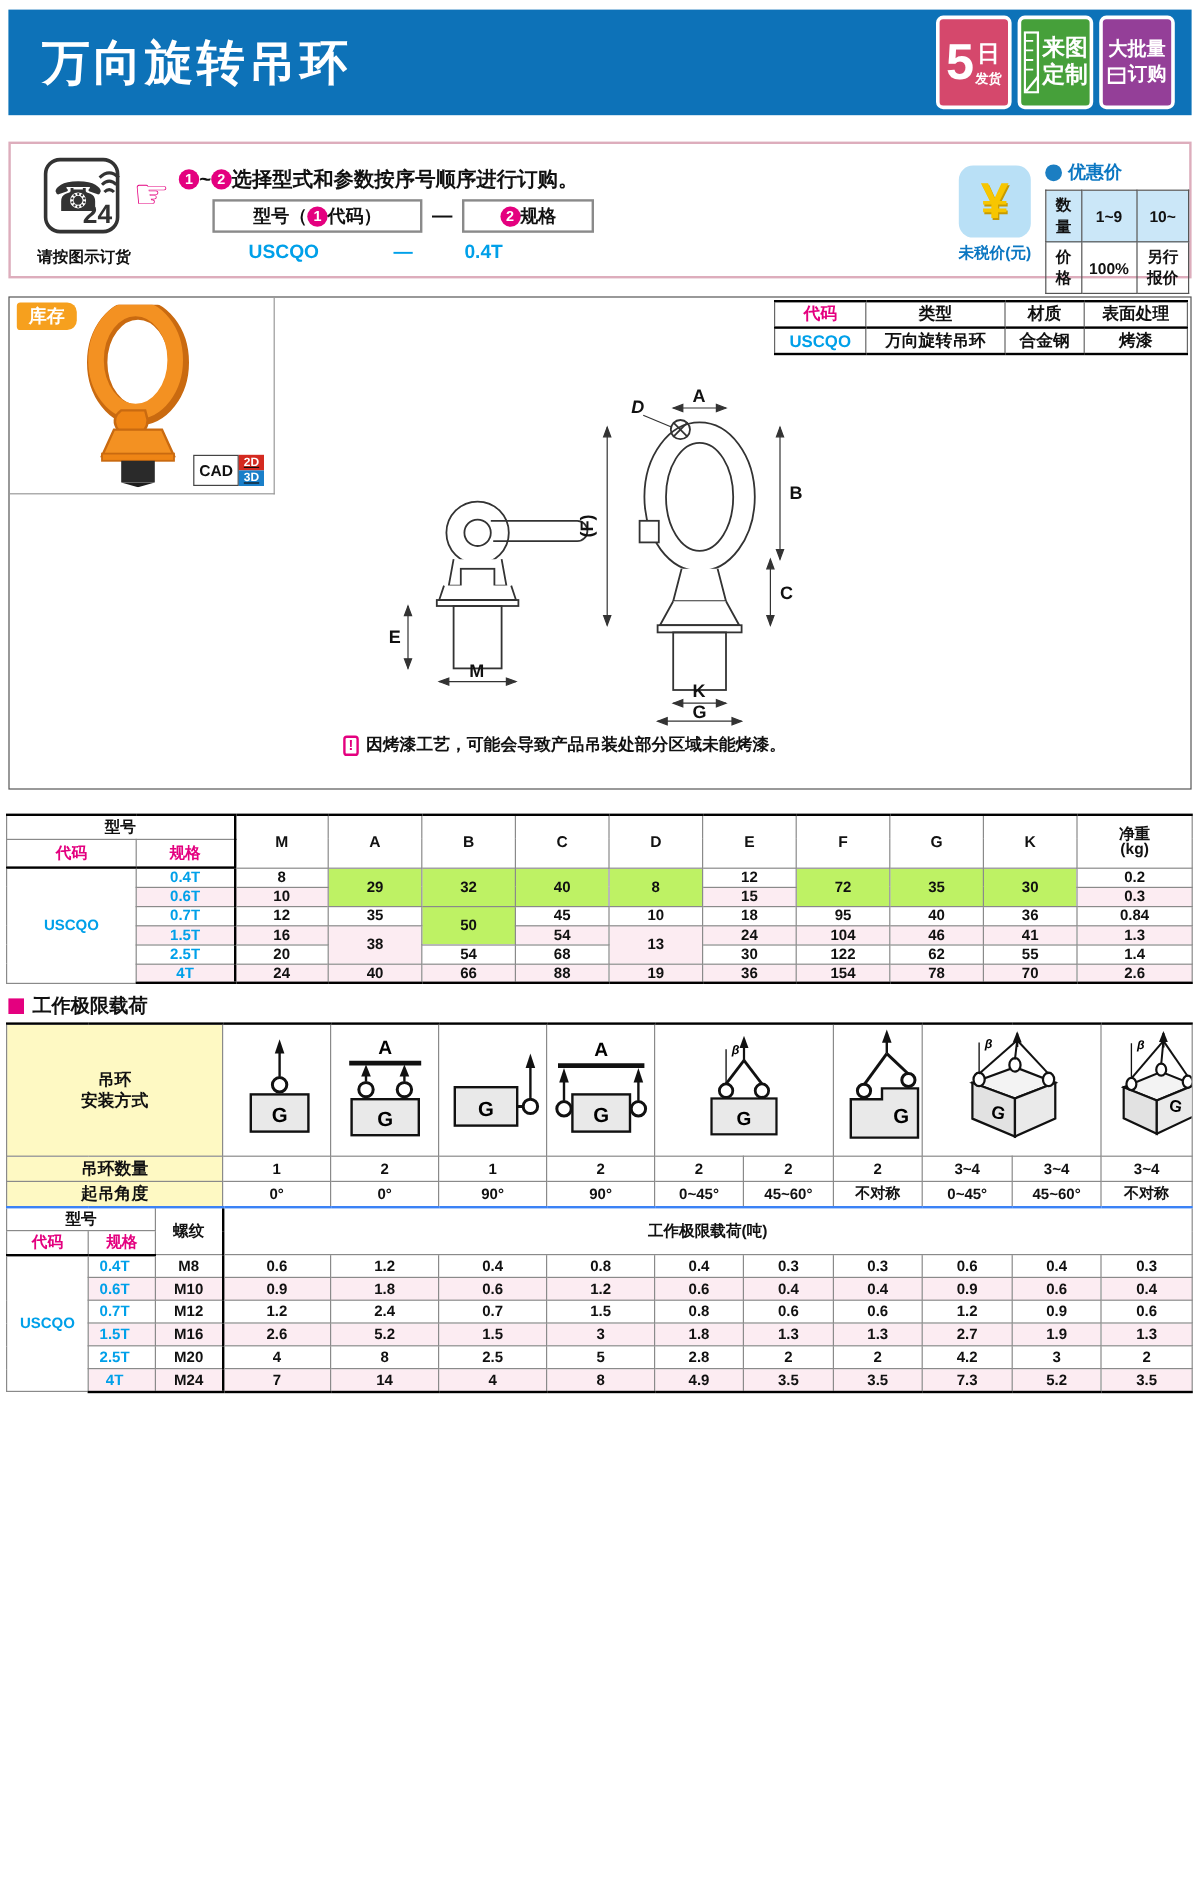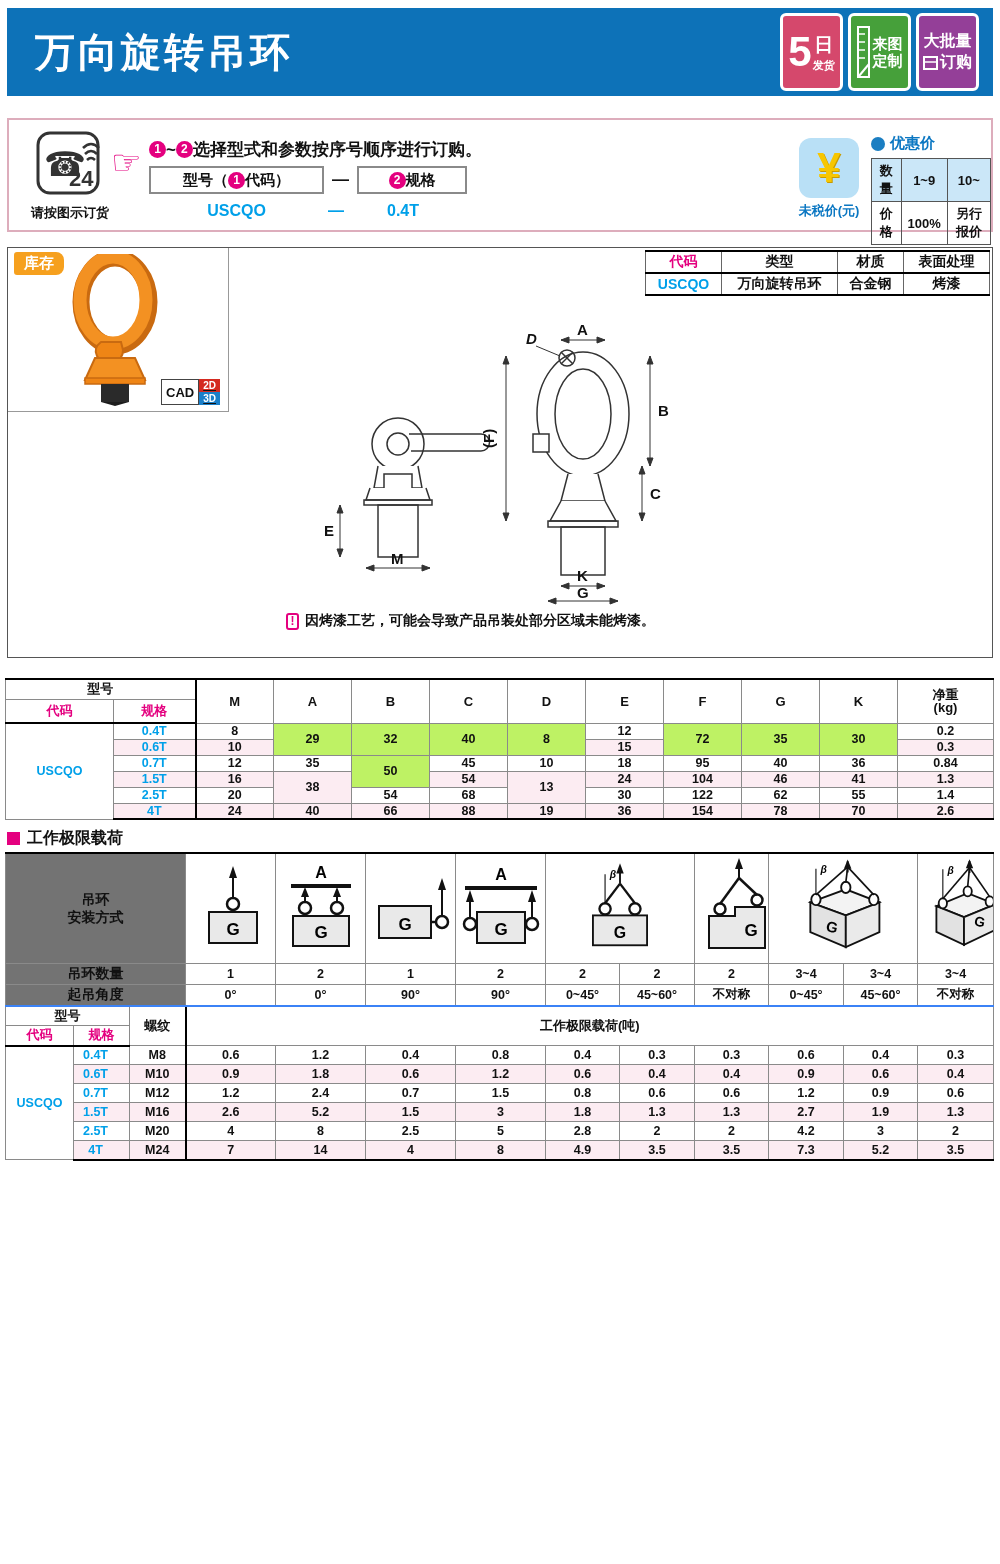--- a/index.html
+++ b/index.html
@@ -15,38 +15,38 @@
   .top-bar h1{ color:#fff; font-size:40px; font-weight:800; letter-spacing:3px; padding-left:28px; }
   .badges{ margin-left:auto; display:flex; gap:5px; padding-right:14px; }
   .badge{ width:63px; height:78px; border:3px solid #fff; border-radius:6px; color:#fff;
     display:flex; align-items:center; justify-content:center; flex-direction:column; }
   .badge.red{ background:#d5486c; flex-direction:row; gap:1px;}
   .badge.red .big{ font-size:42px; font-weight:800; line-height:0.9; }
   .badge.red .col{ display:flex; flex-direction:column; align-items:center; }
   .badge.red .col .d{ font-size:19px; font-weight:800; }
   .badge.red .col .s{ font-size:11px; font-weight:800; }
   .badge.green{ background:#46a03a; flex-direction:row; gap:3px; }
-  .badge.green .txt{ font-size:15px; font-weight:800; line-height:1.15; }
+  .badge.green .txt{ font-size:19px; font-weight:800; line-height:1.15; }
   .badge.purple{ background:#943f98; }
   .badge.purple .l1{ font-size:16px; font-weight:800; }
   .badge.purple .row{ display:flex; align-items:center; gap:2px; }
   .badge.purple .l2{ font-size:16px; font-weight:800; }
   
   .order{ position:absolute; left:7px; top:118px; width:986px; height:114px;
     border:2px solid #ddadbc; background:#fff; }
   .phone-wrap{ position:absolute; left:18px; top:10px; width:86px; text-align:center; }
   .phone-note{ font-size:13px; font-weight:800; margin-top:2px; }
   .hand{ position:absolute; left:102px; top:22px; font-size:34px; color:#e4007f; }
   .instr{ position:absolute; left:140px; top:18px; font-size:17px; font-weight:800; }
   .cnum{ display:inline-block; width:17px; height:17px; line-height:17px; border-radius:50%;
     background:#e4007f; color:#fff; font-size:12px; text-align:center; font-weight:800; vertical-align:2px;}
   .fbox-row{ position:absolute; left:140px; top:46px; display:flex; align-items:center; gap:8px; }
   .fbox{ border:2px solid #8a8a8a; height:28px; display:flex; align-items:center; justify-content:center;
     font-size:15px; font-weight:800; }
-  .fbox.b1{ width:175px; } .fbox.b2{ width:110px; }
+  .fbox.b1{ width:175px;margin-left:28px; } .fbox.b2{ width:110px; }
   .fdash{ font-size:17px; font-weight:800; }
   .ex-row{ position:absolute; left:140px; top:82px; width:350px; display:flex; }
   .ex{ color:#00a0e9; font-size:16px; font-weight:800; }
   .ex-code{ width:175px; text-align:center; }
   .ex-dash{ width:24px; text-align:center; color:#00a0e9; }
   .ex-spec{ width:110px; text-align:center; }
   
   .yen-wrap{ position:absolute; left:785px; top:18px; width:70px; text-align:center; }
   .yen-ico{ width:60px; height:60px; margin:0 auto; background:#b9e0f6; border-radius:12px;
     display:flex; align-items:center; justify-content:center; font-size:42px; font-weight:800; color:#f7c600;
@@ -96,21 +96,21 @@
   td.mc{ background:#bef264; }
   .bL{ border-left:2px solid #000 !important; }
   .w2l{ line-height:1.05; padding:1px 0; }
   
   .ws-head{ position:absolute; left:7px; top:828px; display:flex; align-items:center; gap:7px;
     font-size:16px; font-weight:800; }
   .sq{ width:13px; height:13px; background:#e4007f; display:inline-block; }
   .ws-wrap{ position:absolute; left:5px; top:852px; }
   .ws{ width:988px; }
   .ws td.diag{ height:110px; background:#fff; border-top:2px solid #000; padding:0; vertical-align:middle;}
-  .ws td.glabel{ background:#737373; font-weight:800; font-size:14px; }
+  .ws td.glabel{ background:#fef9c3; font-weight:800; font-size:14px; }
   .ws tr.qty td, .ws tr.ang td{ height:21px; }
   .ws tr.ang td{ border-bottom:2px solid #3b82f6; }
   .ws tr.lh1 th{ height:20px; } .ws tr.lh2 th{ height:20px; border-bottom:2px solid #000; }
   .ws tbody.data td{ height:19px; }
   .ws tbody.data tr:last-child td{ border-bottom:2px solid #000; }
   svg text{ font-family:"Liberation Sans","DejaVu Sans",sans-serif; }
 </style>
 </head>
 <body>
 

